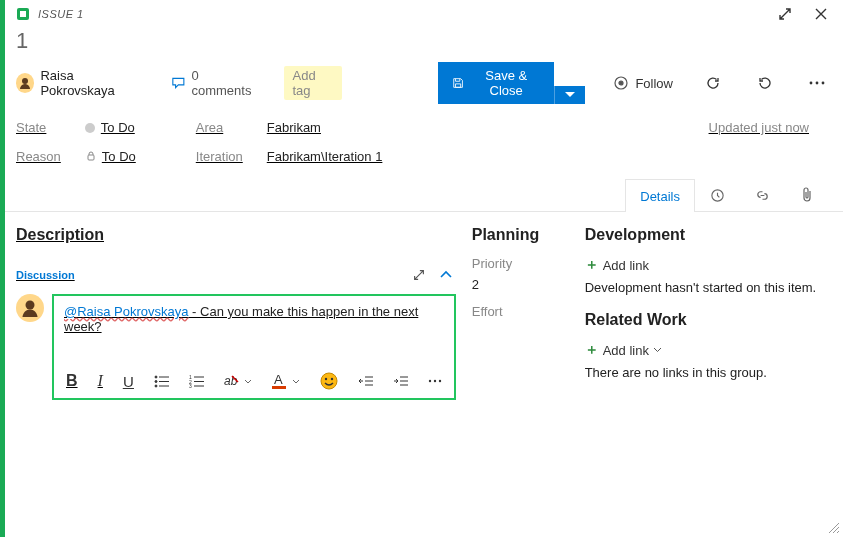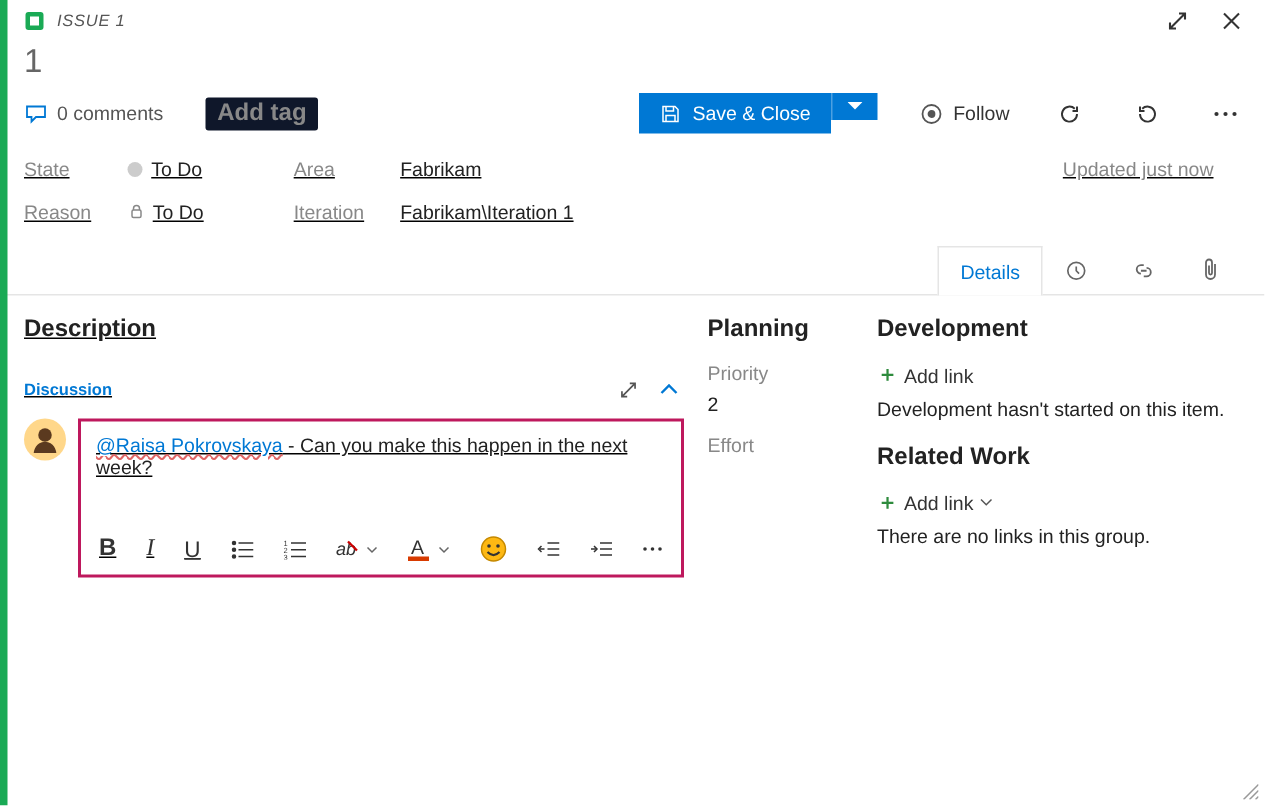--- a/index.html
+++ b/index.html
@@ -12,22 +12,22 @@
   .flex-sp { flex:1; }
   .win-icn { width:16px; height:16px; color:#333; cursor:pointer; margin-left:12px; }
   .title-row { display:flex; align-items:baseline; gap:12px; padding:6px 0 8px 0; }
   .issue-num { font-size:22px; color:#666; }
   .issue-title { font-size:22px; color:#222; font-weight:400; }
   .toolbar { display:flex; align-items:center; gap:28px; padding-bottom:10px; }
   .assignee { display:flex; align-items:center; gap:6px; }
   .avatar-sm { width:20px; height:20px; border-radius:50%; background:#ffd78a; display:flex; align-items:center; justify-content:center; font-size:10px; }
   .assignee-name { font-size:13px; color:#222; }
   .comments { display:flex; align-items:center; gap:6px; font-size:13px; color:#555; }
-  .tag-add { font-size:16px; color:#888; background:#0f172a; padding:2px 8px; border-radius:2px;font-weight:bold; }
-  .save-btn-grp { display:flex; align-items:flex-start;padding-left:40px; }
+  .tag-add { font-size:13px; color:#888; background:#fef9c3; padding:2px 8px; border-radius:2px; }
+  .save-btn-grp { display:flex; align-items:flex-end;padding-left:40px; }
   .save-btn { background:#0078d4; color:#fff; border:none; padding:6px 14px; font-size:13px; display:flex; align-items:center; gap:8px; cursor:pointer; }
   .save-dd { background:#0078d4; color:#fff; border:none; border-left:1px solid rgba(255,255,255,.3); padding:6px 10px; cursor:pointer; display:flex; align-items:center; }
   .follow { display:flex; align-items:center; gap:6px; font-size:13px; color:#333; cursor:pointer; }
   .icn-btn { display:inline-flex; align-items:center; justify-content:center; cursor:pointer; padding:4px; }
   .meta { display:flex; padding:6px 16px 14px 16px; gap:60px; font-size:13px;text-decoration:underline; }
   .meta-grp { display:grid; grid-template-columns:auto auto; column-gap:24px; row-gap:14px; align-items:center; }
   .meta-lbl { color:#888; font-size:13px; }
   .meta-val { color:#222; font-size:13px; display:flex; align-items:center; gap:6px;}
   .updated { color:#888; font-size:13px; text-align:right; padding-right:18px; }
   .tabs-row { display:flex; justify-content:flex-end; border-bottom:1px solid #e5e5e5; padding:0 14px; }
@@ -36,21 +36,21 @@
   .body { display:flex; padding:14px 16px; gap:16px; }
   .col-l { flex:1.4;text-decoration:underline; }
   .col-m { flex:0.4; }
   .col-r { flex:1; }
   .section-h { font-size:16px; font-weight:600; color:#222; margin:0 0 12px 0; }
   .desc-text { font-size:13px; color:#222; margin:0 0 20px 4px; }
   .discussion-row { display:flex; align-items:center; gap:6px; margin:20px 0 8px 0; }
   .discussion-h { color:#0078d4; font-size:11px; font-weight:600; flex:1; }
   .discussion-box { display:flex; gap:8px; }
   .avatar-md { width:28px; height:28px; border-radius:50%; background:#ffd78a; display:flex; align-items:center; justify-content:center; }
-  .editor { border:2px solid #be185d; flex:1; display:flex; flex-direction:column; }
+  .editor { border:2px solid #22c55e; flex:1; display:flex; flex-direction:column; }
   .editor-body { padding:8px 10px; font-size:13px; color:#222; min-height:68px; }
   .mention { color:#0078d4; text-decoration:underline; text-decoration-style:wavy; text-decoration-color:#e06666; }
   .editor-toolbar { display:flex; align-items:center; gap:20px; padding:8px 12px; border-top:0px; }
   .fmt-btn { cursor:pointer; color:#333; display:flex; align-items:center; gap:2px; }
   .side-lbl { color:#888; font-size:13px; margin:6px 0; }
   .side-val { color:#222; font-size:13px; margin:2px 0 12px 0; }
   .addlink { color:#333; font-size:13px; display:flex; align-items:center; gap:4px; cursor:pointer; margin:6px 0; }
   .addlink .plus { color:#2e8b3d; font-size:14px; font-weight:bold; }
   .side-text { color:#222; font-size:13px; margin:4px 0 16px 0; }
   .resize { position:absolute; right:4px; bottom:4px; color:#888; }
@@ -82,20 +82,30 @@
           <path d="M3 3 L13 13 M13 3 L3 13"></path>
         </svg>
     </span>
   </div>
 
   <div class="title-row">
     <span class="issue-num">1</span>
   </div>
 
   <div class="toolbar">
+    <div class="assignee">
+      <span class="avatar-sm">
+        <svg width="16" height="16" viewBox="0 0 16 16">
+            <circle cx="8" cy="8" r="8" fill="#ffd78a"></circle>
+            <circle cx="8" cy="6" r="3" fill="#5b3a1f"></circle>
+            <path d="M8 9 C4 9 3 13 3 14 L13 14 C13 13 12 9 8 9" fill="#5b3a1f"></path>
+          </svg>
+      </span>
+      <span class="assignee-name">Raisa Pokrovskaya</span>
+    </div>
 
     <div class="comments">
       <svg width="16" height="16" viewBox="0 0 16 16" fill="none" stroke="#0078d4" stroke-width="1.2">
           <path d="M2 3 H14 V10 H8 L5 13 V10 H2 Z"></path>
         </svg>
       <span>0 comments</span>
     </div>
 
     <span class="tag-add">Add tag</span>
 

